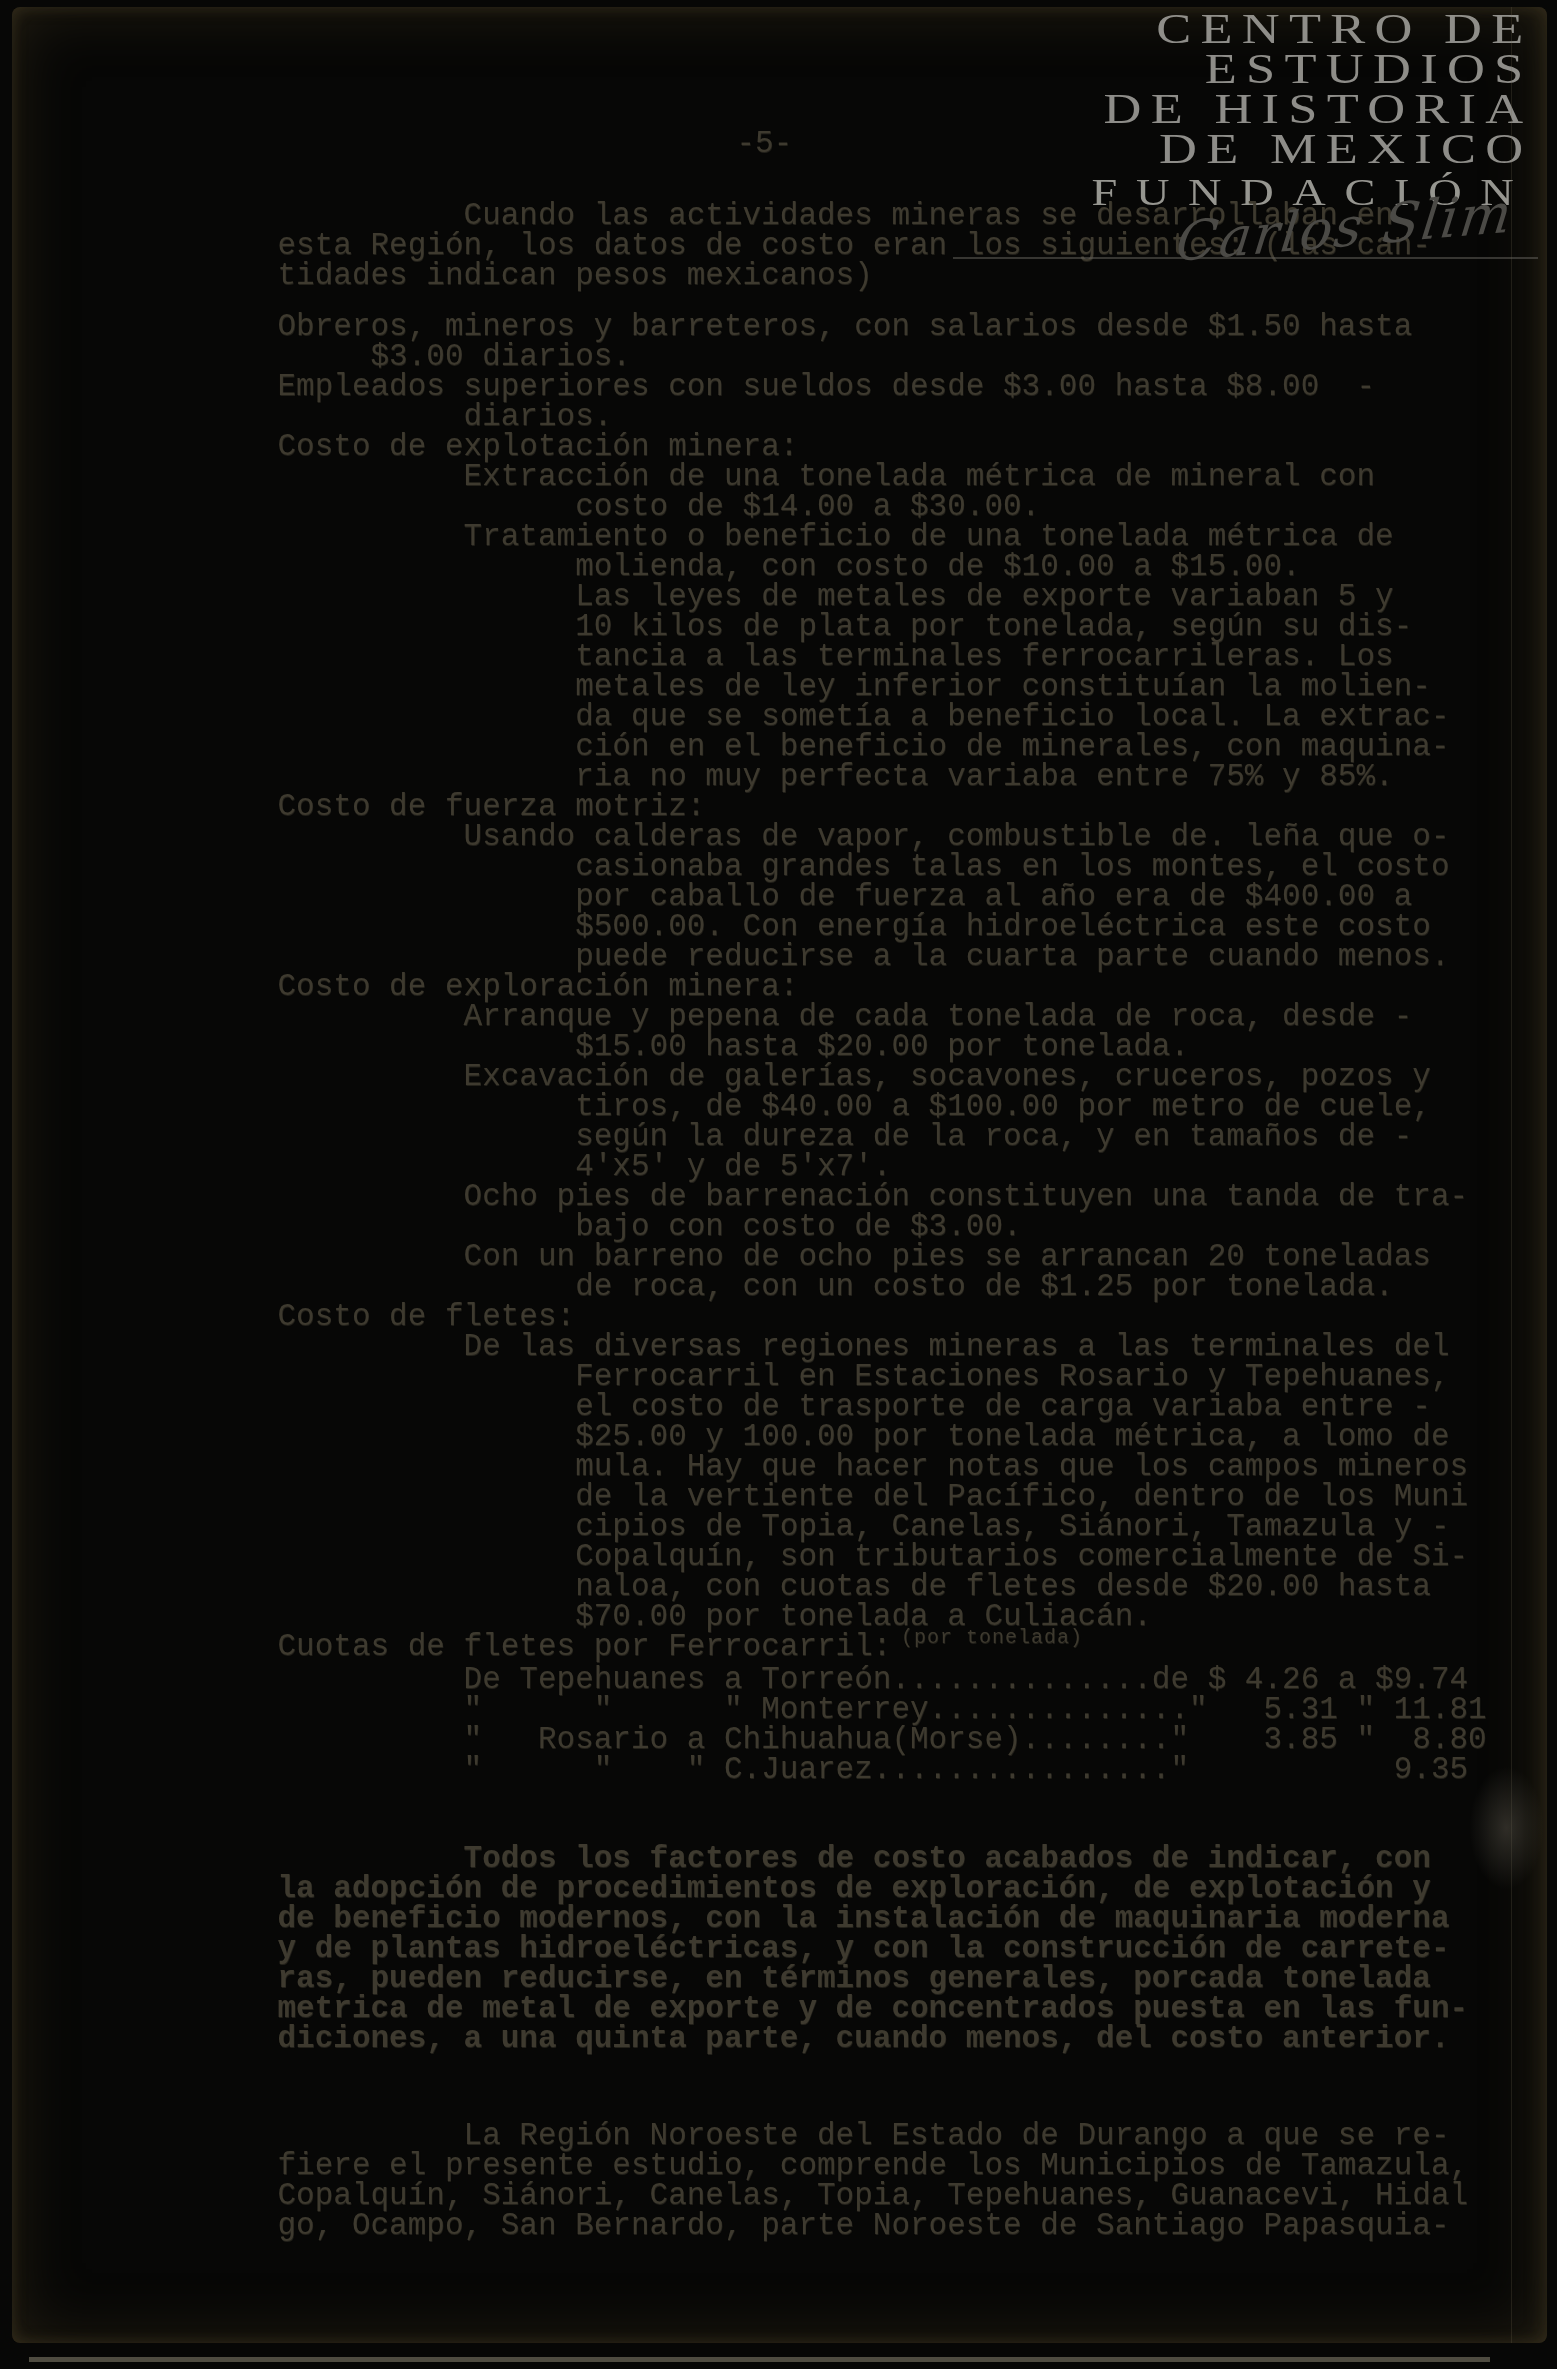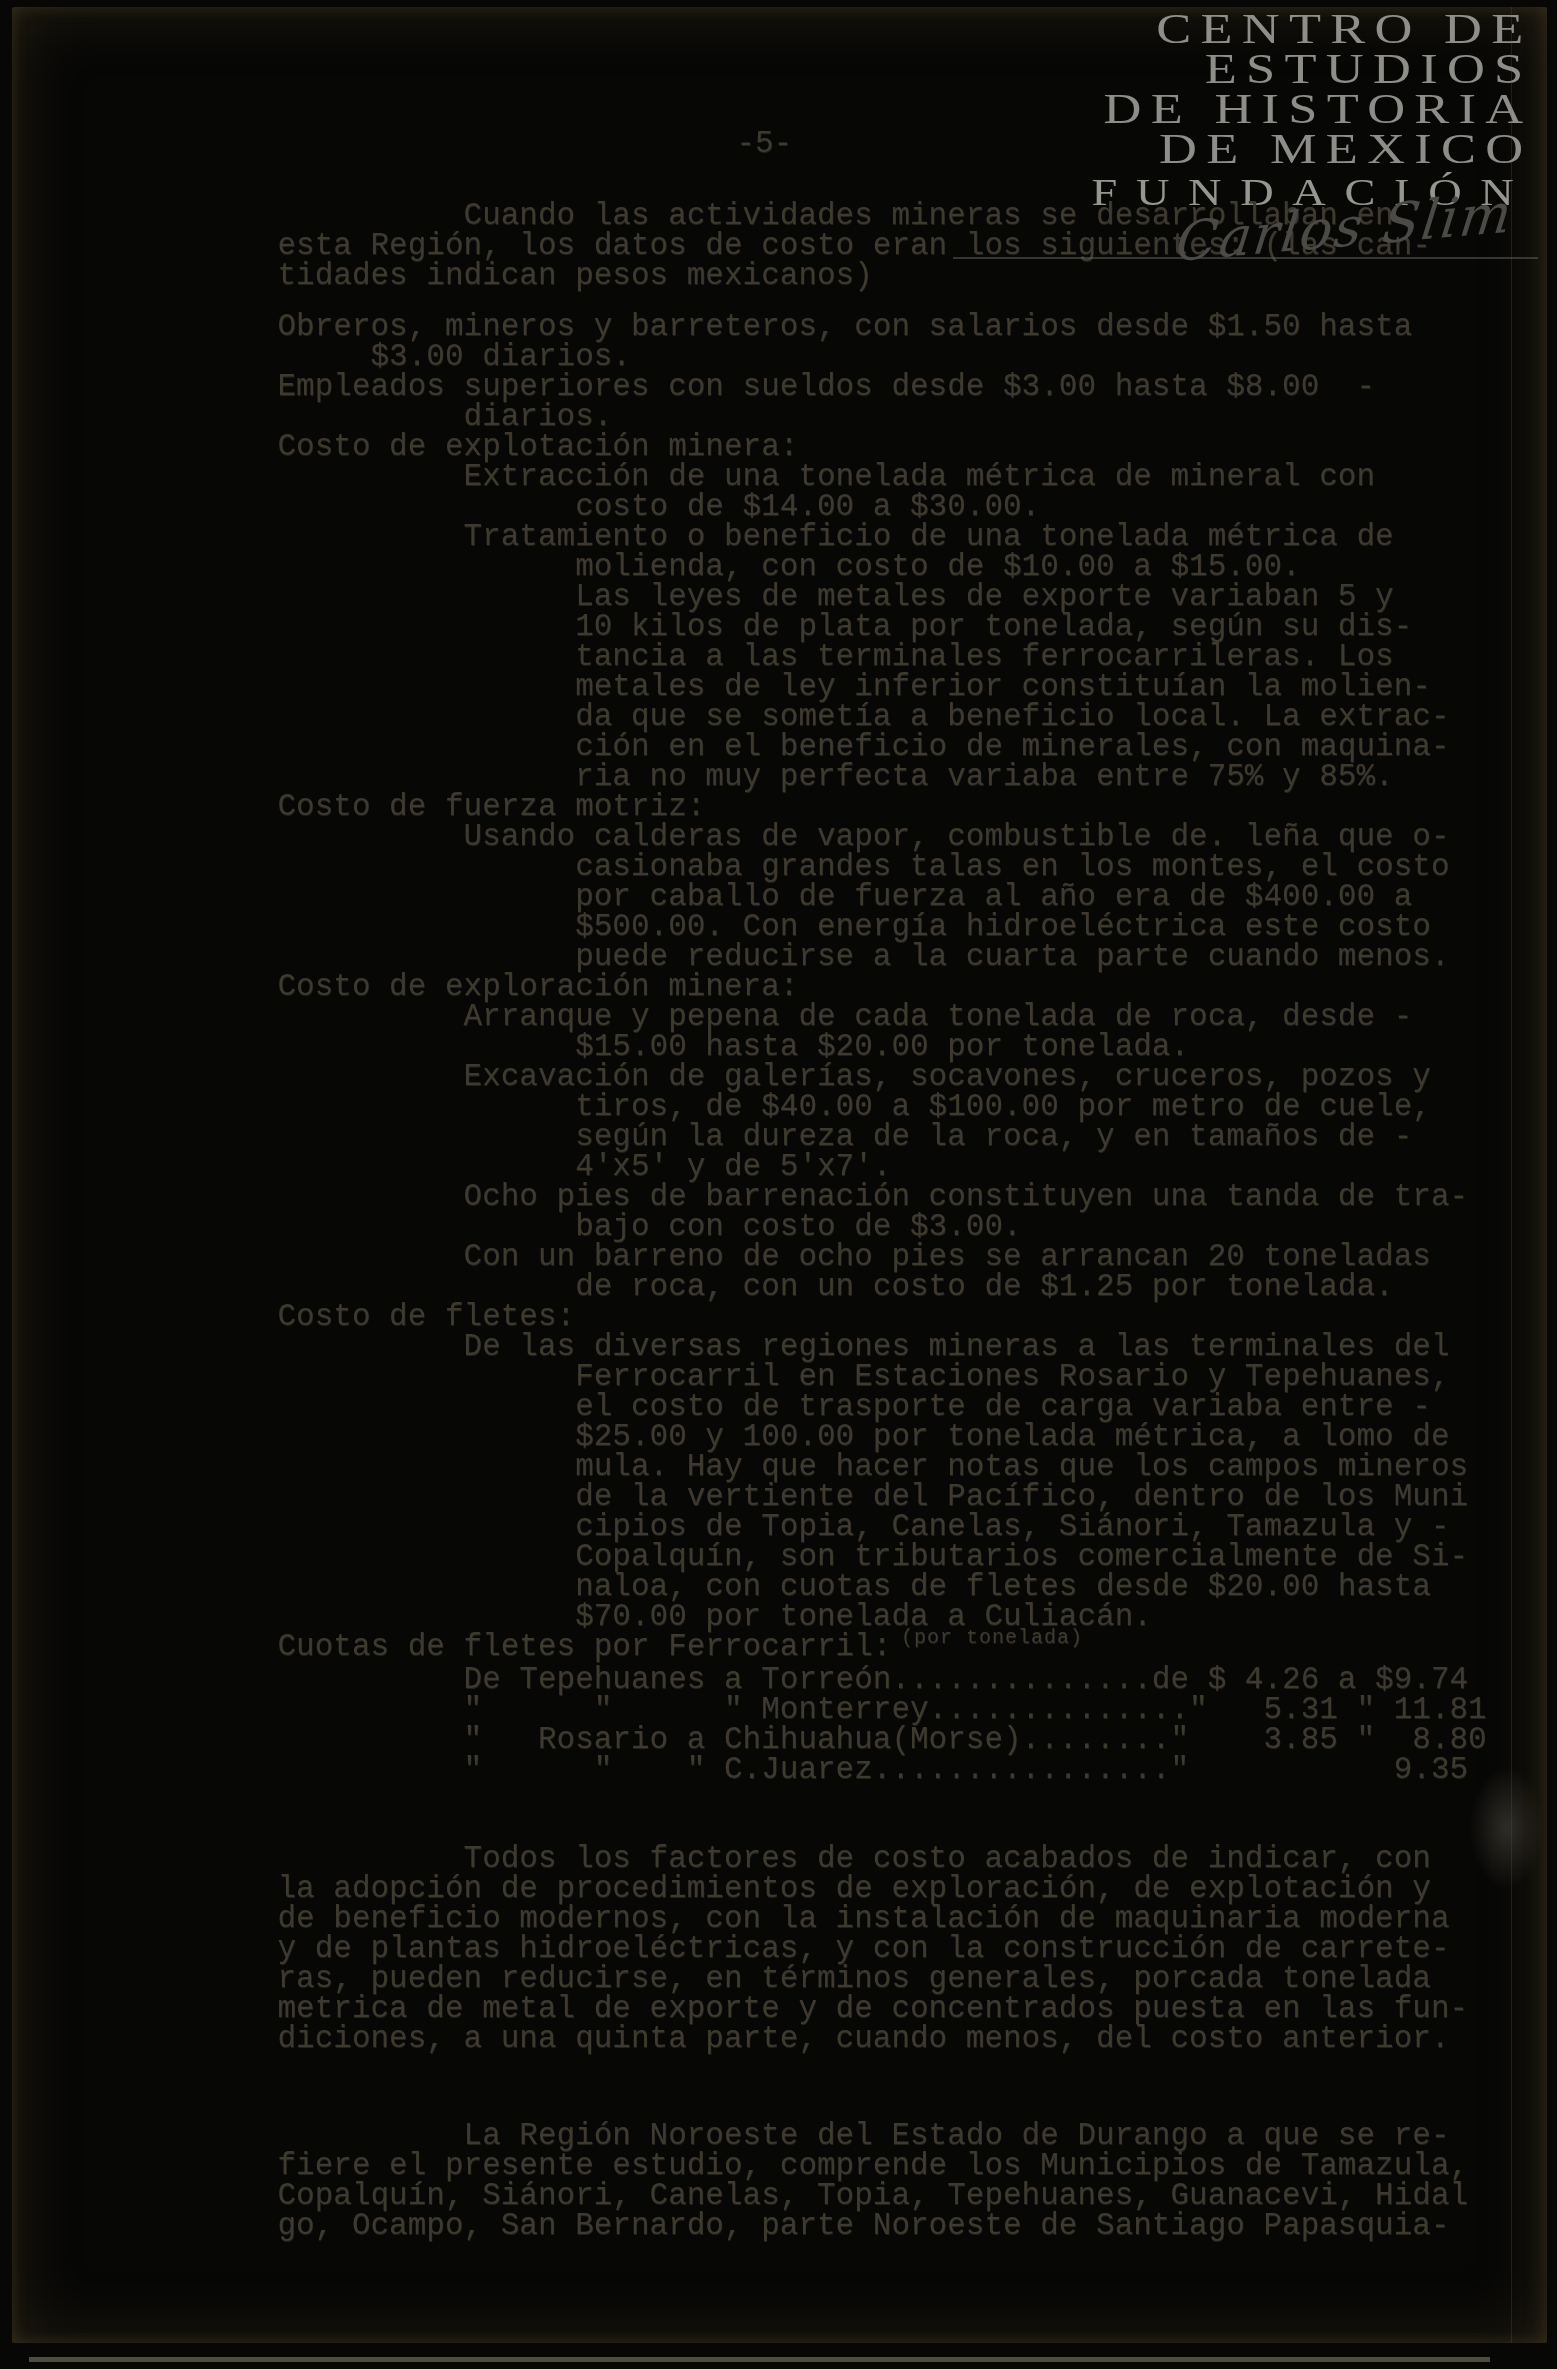--- a/index.html
+++ b/index.html
@@ -20,38 +20,38 @@
     top: 6.7px; left: 11.5px; right: 9.6px; bottom: 27px;
     background:
       radial-gradient(ellipse at 20% 10%, rgba(255,255,255,0.14), transparent 55%),
       radial-gradient(ellipse at 85% 80%, rgba(140,120,70,0.10), transparent 60%),
       linear-gradient(100deg, #ebe7d6 0%, var(--paper, #e9e5d2) 45%, #e2decа 100%),
       var(--paper, #e9e5d2);
     box-shadow:
       inset 0 0 67px rgba(110,95,55,0.28),
       inset -5.7px 0 17px rgba(90,80,50,0.25),
       inset 3.8px 0 13.4px rgba(90,80,50,0.20);
-    border-radius: 2px;
+    border-radius: 8px;
   }
 
   
   .typed {
     position: absolute;
     top: 0; left: 266px; right: 0; bottom: 0;
     padding-top: 122px;
     color: var(--ink, #3e3a2f);
     font-size: 31px;
     line-height: 30px;
     text-shadow: 0.4px 0.6px 0.7px rgba(62,58,47,0.55);
     z-index: 1;
   }
   .tblock { white-space: pre; }
   .page-number { margin-left: 459px; margin-bottom: 42px; }
   .gap-sm { margin-top: 21px; }
-  .gap-lg { margin-top: 59px; }
+  .gap-lg { margin-top: 59px; font-weight: bold; }
   .gap-xl { margin-top: 67px; }
   .annotation {
     font-size: 20px;
     position: relative;
     top: -11.5px;
     margin-left: 9.6px;
     letter-spacing: 1px;
   }
 
   

